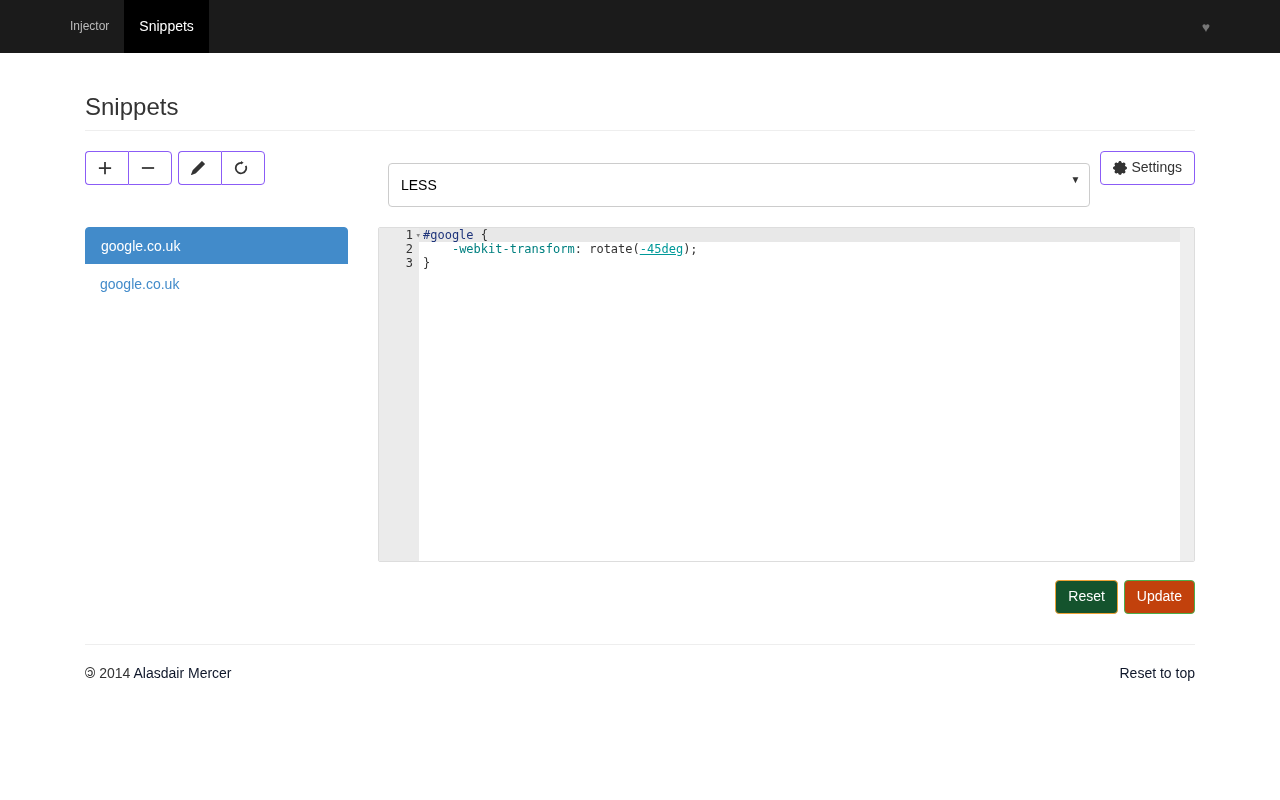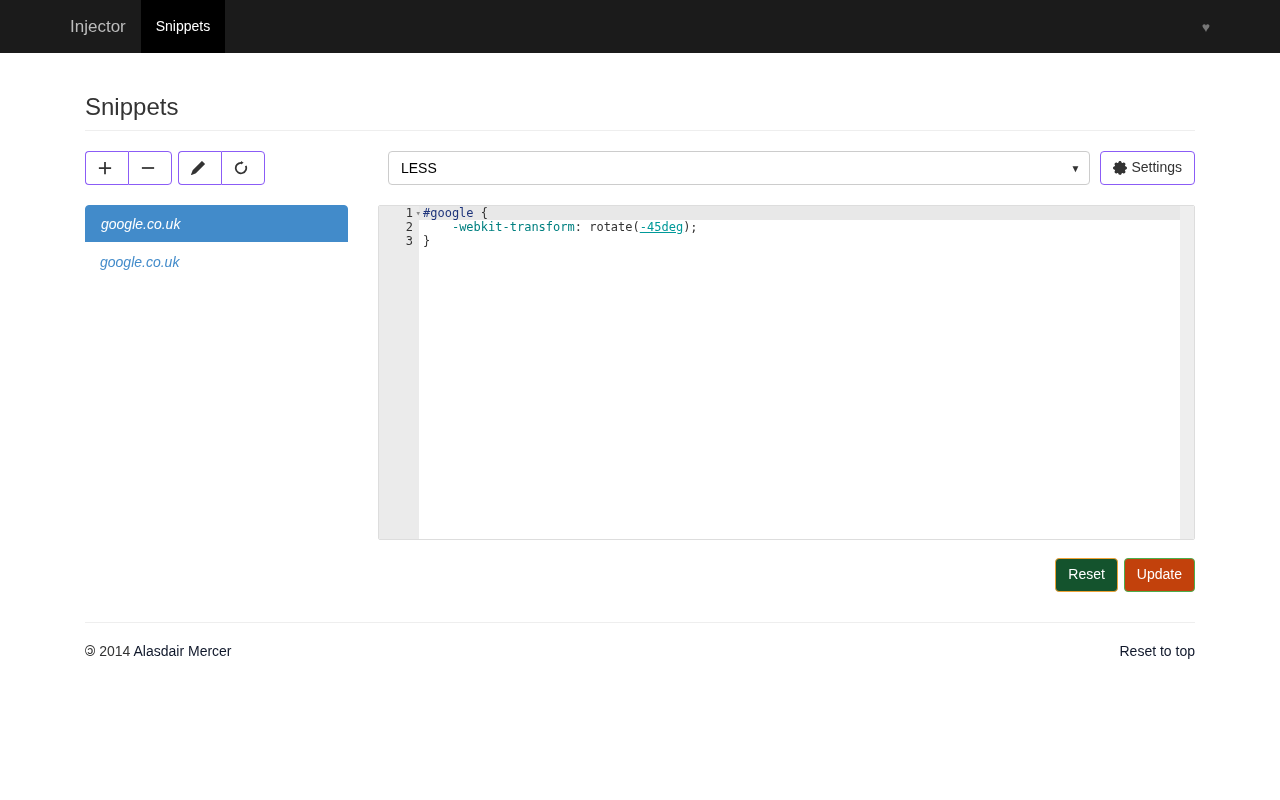--- a/index.html
+++ b/index.html
@@ -1,20 +1,20 @@
 <!DOCTYPE html>
 <html><head>
 <meta charset="utf-8">
 <style>
 * { box-sizing: border-box; margin: 0; padding: 0; }
 body { font-family: "Helvetica Neue", Helvetica, Arial, sans-serif; font-size: 14px; color: #333; background: #fff; }
 
 .navbar { background: #1b1b1b; height: 53px; display: flex; align-items: center; padding: 0 15px 0 0; }
 .navbar-inner { display: flex; align-items: center; margin-left: 55px; }
-.brand { color: #bbb; font-size: 17px; padding: 0 15px; line-height: 53px; }
+.brand { color: #bbb; font-size: 12px; padding: 0 15px; line-height: 53px; }
 .nav-tab { color: #888; font-size: 14px; padding: 0 15px; line-height: 53px; text-decoration: none; cursor: pointer; }
 .nav-tab.active { background: #000; color: #fff; }
 .navbar-right { margin-left: auto; margin-right: 55px; }
 .heart { color: #777; font-size: 14px; }
 
 .container { max-width: 1140px; margin: 0 auto; padding: 0 15px; }
 .page-header { margin-top: 40px; padding-bottom: 9px; margin-bottom: 20px; border-bottom: 1px solid #eee; }
 .page-header h1 { font-size: 24px; font-weight: 500; }
 
 .toolbar-row { display: flex; gap: 10px; margin-bottom: 20px; }
@@ -24,25 +24,25 @@
 .btn-group { display: inline-flex; }
 .btn { display: inline-flex; align-items: center; justify-content: center; padding: 6px 12px; font-size: 14px; line-height: 1.428; border: 1px solid #8b5cf6; background: #fff; color: #333; cursor: pointer; border-radius: 4px; height: 34px; }
 .btn-group .btn { border-radius: 0; border-right-width: 0; }
 .btn-group .btn:first-child { border-top-left-radius: 4px; border-bottom-left-radius: 4px; }
 .btn-group .btn:last-child { border-top-right-radius: 4px; border-bottom-right-radius: 4px; border-right-width: 1px; }
 .btn-warning { background: #14532d; border-color: #eea236; color: #fff; }
 .btn-success { background: #c2410c; border-color: #4cae4c; color: #fff; }
 .btn .icon { margin-right: 4px; }
 
 .select-wrap { position: relative; flex: 1; }
-select.form-control { width: 100%; height: 34px; padding: 6px 12px; font-size: 14px; border: 1px solid #ccc; border-radius: 4px; background: #fff; -webkit-appearance: none; appearance: none; }
+select.form-control { width: 100%; height: 44px; padding: 6px 12px; font-size: 14px; border: 1px solid #ccc; border-radius: 4px; background: #fff; -webkit-appearance: none; appearance: none; margin-top: 12px; }
 .select-caret { position: absolute; right: 10px; top: 50%; transform: translateY(-50%); pointer-events: none; font-size: 10px; color: #333; }
 
 .main-row { display: flex; }
-.list-group { list-style: none; font-style: italic; }
+.list-group { list-style: none; }
 .list-group-item { padding: 10px 15px; border: 1px solid #ddd; margin-bottom: -1px; cursor: pointer; color: #428bca; background: #fff; }
 .list-group-item:first-child { border-top-left-radius: 4px; border-top-right-radius: 4px; }
 .list-group-item:last-child { border-bottom-left-radius: 4px; border-bottom-right-radius: 4px; }
 .list-group-item.active { background: #428bca; border-color: #428bca; color: #fff; }
 .list-group-item:not(.active) { border: none; padding: 12px 15px; }
 
 .editor { border: 1px solid #ddd; border-radius: 2px; display: flex; height: 335px; overflow: hidden; }
 .gutter { background: #ebebeb; width: 40px; flex-shrink: 0; font-family: Monaco, Menlo, Consolas, monospace; font-size: 12px; color: #333; text-align: right; padding-top: 0px; }
 .gutter .ln { padding: 0 6px 0 0; line-height: 14px; position: relative; }
 .gutter .ln.fold::after { content: "▾"; position: absolute; right: -2px; font-size: 9px; color: #888; }

